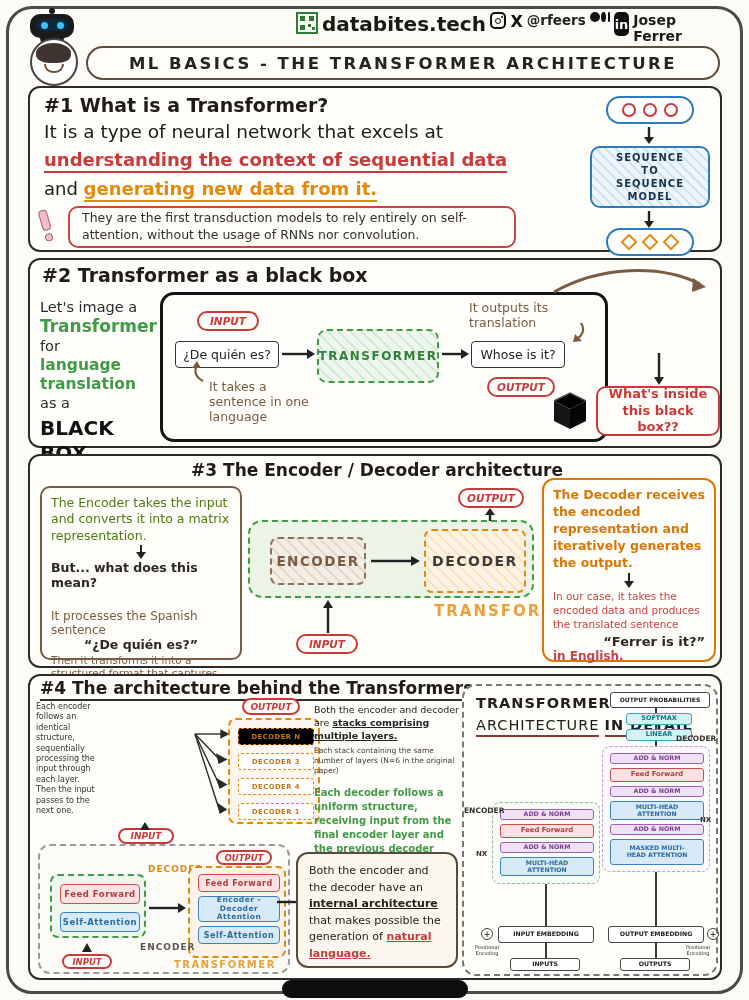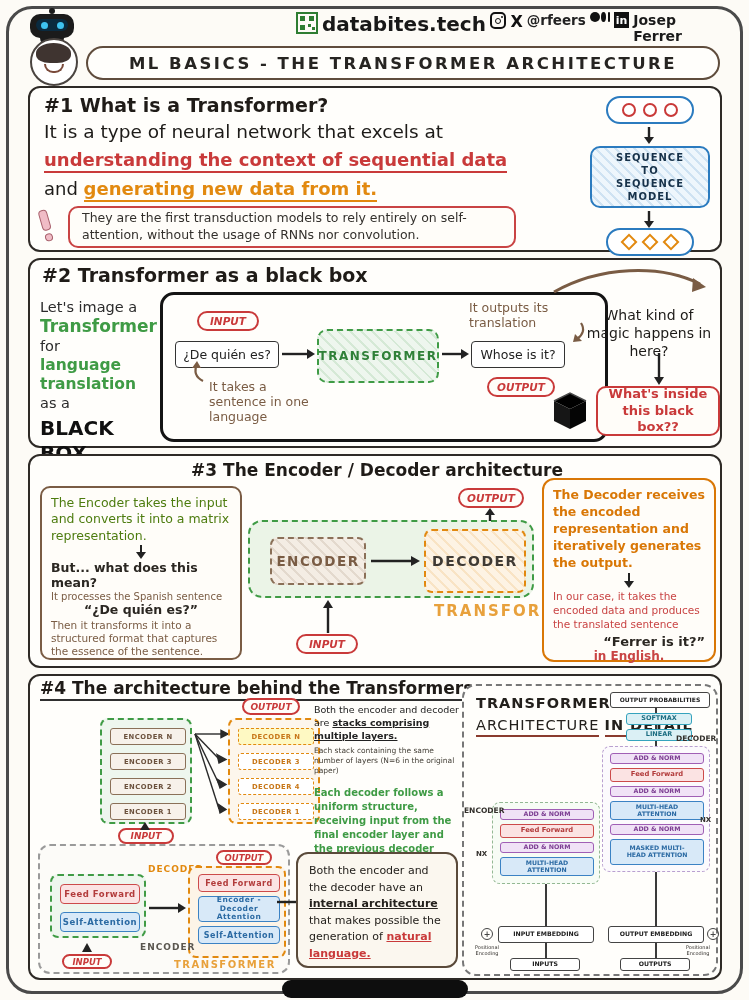--- a/index.html
+++ b/index.html
@@ -59,21 +59,21 @@
       <span style="position:absolute;left:3.5px;top:3.5px;width:6px;height:6px;border:1.8px solid #111;border-radius:50%"></span>
       <span style="position:absolute;right:1.5px;top:1.5px;width:2px;height:2px;background:#111;border-radius:50%"></span>
     </span>
     <span style="font-weight:900;font-size:16px;color:#111">X</span>
     <span style="font-size:13.5px;font-weight:bold;color:#222">@rfeers</span>
     <span style="display:inline-flex;align-items:center;gap:1.5px">
       <span style="width:10px;height:10px;background:#111;border-radius:50%"></span>
       <span style="width:5px;height:10px;background:#111;border-radius:50%"></span>
       <span style="width:2px;height:10px;background:#111;border-radius:2px"></span>
     </span>
-    <span style="display:inline-flex;width:16px;height:16px;background:#101010;border-radius:0;color:#fff;font-size:11px;font-weight:bold;align-items:center;justify-content:center">in</span>
+    <span style="display:inline-flex;width:16px;height:24px;background:#101010;border-radius:5px;color:#fff;font-size:13px;font-weight:bold;align-items:center;justify-content:center">in</span>
     <span style="font-size:14px;font-weight:bold;color:#1a1a1a">Josep Ferrer</span>
   </div>
 
   <div class="abs" style="left:86px;top:46px;width:634px;height:34px;border:2.5px solid #5f4c3c;border-radius:18px;display:flex;align-items:center;justify-content:center;background:#fffefb">
     <span style="font-size:16.5px;font-weight:bold;letter-spacing:2.5px;color:#262421">ML BASICS - THE TRANSFORMER ARCHITECTURE</span>
   </div>
   <div class="abs" style="left:30px;top:38px;width:48px;height:48px;border:2.5px solid #4a4440;border-radius:50%;background:#fff;overflow:hidden">
     <div style="position:absolute;left:4px;top:3px;width:35px;height:20px;background:#3f3430;border-radius:50% 50% 40% 40%"></div>
     <div style="position:absolute;left:12px;top:24px;width:20px;height:9px;border:2px solid #7a4a3a;border-top:none;border-radius:0 0 12px 12px"></div>
   </div>
@@ -165,21 +165,20 @@
         <path d="M16 2 C 20 8, 18 14, 12 18" stroke="#7a5c44" stroke-width="2.2" fill="none"></path>
         <polygon points="10,13 8,21 17,20" fill="#7a5c44"></polygon>
       </svg>
     </div>
 
     <svg style="left:510px;top:4px" width="180" height="36">
       <path d="M14 28 C 60 2, 120 0, 160 20" stroke="#7a5c44" stroke-width="3" fill="none"></path>
       <polygon points="153,14 166,23 152,28" fill="#7a5c44"></polygon>
     </svg>
 
-    <div class="abs" style="left:556px;top:46px;width:126px;font-size:14px;line-height:1.3;text-align:center;color:#1d1b18">What kind of magic happens in here?</div>
     <svg style="left:622px;top:92px" width="14" height="34">
       <line x1="7" y1="1" x2="7" y2="26" stroke="#222" stroke-width="2.4"></line>
         <polygon points="2,25 7,33 12,25" fill="#222"></polygon>
     </svg>
     <svg style="left:516px;top:128px" width="48" height="44" viewBox="0 0 48 44">
       <polygon points="8,13 24,5 40,13 24,21" fill="#000"></polygon>
       <polygon points="8,13 24,21 24,41 8,33" fill="#161616"></polygon>
       <polygon points="40,13 24,21 24,41 40,33" fill="#050505"></polygon>
       <polyline points="8,13 24,5 40,13" fill="none" stroke="#4a4a4a" stroke-width="1.4"></polyline>
     </svg>
@@ -191,21 +190,21 @@
   <div class="sec" style="left:28px;top:454px;width:694px;height:214px">
     <div class="abs" style="left:0;top:4px;width:694px;text-align:center;font-size:17px;font-weight:bold;color:#1f1b17">#3 The Encoder / Decoder architecture</div>
 
     <div class="abs" style="left:10px;top:30px;width:202px;height:174px;border:2.2px solid #7a5c44;border-radius:10px;background:#fffdf9;padding:7px 9px">
       <div style="font-size:12.5px;font-weight:500;line-height:1.3;color:#4d7c0f">The Encoder takes the input and converts it into a matrix representation.</div>
       <svg style="position:static;display:block;margin:1px auto" width="12" height="14">
         <line x1="6" y1="0" x2="6" y2="8" stroke="#222" stroke-width="2"></line>
           <polygon points="1,7 6,14 11,7" fill="#222"></polygon>
       </svg>
       <div style="font-size:12.5px;font-weight:bold;color:#2b2722">But... what does this mean?</div>
-      <div style="font-size:10px;margin-top:1px;color:#7a5c44">It processes the Spanish sentence</div>
+      <div style="font-size:12px;margin-top:19px;color:#7a5c44">It processes the Spanish sentence</div>
       <div style="font-size:12.5px;font-weight:bold;text-align:center;color:#2b2722">“¿De quién es?”</div>
       <div style="font-size:10.5px;line-height:1.25;margin-top:2px;color:#7a5c44">Then it transforms it into a structured format that captures the essence of the sentence.</div>
     </div>
 
     <div class="abs" style="left:218px;top:64px;width:286px;height:78px;border:2.5px dashed #3f9b45;border-radius:14px;background:#ebf4e7">
       <div class="abs cbox hatch-tan" style="left:20px;top:15px;width:96px;height:48px;border:2.5px dashed #8a7058;border-radius:8px">
         <span style="font-size:13.5px;font-weight:bold;letter-spacing:1.5px;color:#7a5c44">ENCODER</span>
       </div>
       <svg style="left:120px;top:33px" width="50" height="12">
         <line x1="1" y1="6" x2="41" y2="6" stroke="#222" stroke-width="2.6"></line>
@@ -232,59 +231,46 @@
     <div class="abs" style="left:404px;top:146px;font-size:15px;font-weight:bold;letter-spacing:2px;color:#e8a13c">TRANSFORMER</div>
 
     <div class="abs" style="left:512px;top:22px;width:174px;height:184px;border:2.5px solid #d97706;border-radius:12px;background:#fffdf9;padding:7px 9px">
       <div style="font-size:12.5px;font-weight:bold;line-height:1.35;color:#d97706">The Decoder receives the encoded representation and iteratively generates the output.</div>
       <svg style="position:static;display:block;margin:2px auto" width="12" height="15">
         <line x1="6" y1="0" x2="6" y2="9" stroke="#222" stroke-width="2"></line>
           <polygon points="1,8 6,15 11,8" fill="#222"></polygon>
       </svg>
       <div style="font-size:10.5px;line-height:1.3;color:#c94444">In our case, it takes the encoded data and produces the translated sentence</div>
       <div style="font-size:13px;font-weight:bold;text-align:right;margin-top:3px;color:#2b2722">“Ferrer is it?”</div>
-      <div style="font-size:12px;font-weight:bold;text-align:center;color:#c94444">in English.</div>
+      <div style="font-size:12px;font-weight:bold;text-align:left;color:#c94444">in English.</div>
     </div>
   </div>
 
   <div class="sec" style="left:28px;top:674px;width:694px;height:306px">
     <div class="abs" style="left:10px;top:2px">
       <span class="hd" style="font-size:17px;border-bottom:2px solid #2f2f2f;padding-bottom:1px">#4 The architecture behind the Transformers</span>
     </div>
 
-
-    <div class="abs" style="left:70px;top:42px;width:92px;height:106px;border:2px dashed #3f9b45;border-radius:8px;background:#eef6ee">
-      <div class="layerbox" style="left:8px;top:8px;width:76px;height:17px;background:#f7f1ea;border:1.4px solid #8a7058;color:#6b513d;font-size:6.8px">
-          <span>ENCODER N</span>
-        </div>
-      <div class="layerbox" style="left:8px;top:33px;width:76px;height:17px;background:#f7f1ea;border:1.4px solid #8a7058;color:#6b513d;font-size:6.8px">
-          <span>ENCODER 3</span>
-        </div>
-      <div class="layerbox" style="left:8px;top:58px;width:76px;height:17px;background:#f7f1ea;border:1.4px solid #8a7058;color:#6b513d;font-size:6.8px">
-          <span>ENCODER 2</span>
-        </div>
-      <div class="layerbox" style="left:8px;top:83px;width:76px;height:17px;background:#f7f1ea;border:1.4px solid #8a7058;color:#6b513d;font-size:6.8px">
-          <span>ENCODER 1</span>
-        </div>
-    </div>
+    <div class="abs" style="left:6px;top:26px;width:66px;font-size:8px;line-height:1.3;color:#33302c">Each encoder follows an identical structure, sequentially processing the input through each layer. Then the input passes to the next one.</div>
+
     <svg style="left:162px;top:42px" width="38" height="106">
       <g stroke="#2a2a2a" stroke-width="1.4" fill="#2a2a2a">
         <line x1="3" y1="16" x2="29" y2="16"></line>
           <polygon points="29,12.5 36,16 29,19.5"></polygon>
         <line x1="3" y1="16" x2="27" y2="41"></line>
           <polygon points="25,36.5 34,41.5 27,45"></polygon>
         <line x1="3" y1="16" x2="27" y2="66"></line>
           <polygon points="25,61 34,66.5 28,70"></polygon>
         <line x1="3" y1="16" x2="27" y2="91"></line>
           <polygon points="26,86 34,91.5 28,95"></polygon>
       </g>
     </svg>
 
     <div class="abs" style="left:198px;top:42px;width:92px;height:106px;border:2px dashed #e2890f;border-radius:8px;background:#fdf6ec">
-      <div class="layerbox" style="left:8px;top:8px;width:76px;height:17px;background:#fef9c3;border:1.4px dashed #e2890f;color:#c77617;font-size:6.8px">
+      <div class="layerbox" style="left:8px;top:8px;width:76px;height:17px;background:#000000;border:1.4px dashed #e2890f;color:#c77617;font-size:6.8px">
           <span>DECODER N</span>
         </div>
       <div class="layerbox" style="left:8px;top:33px;width:76px;height:17px;background:#fff;border:1.4px dashed #e2890f;color:#c77617;font-size:6.8px">
           <span>DECODER 3</span>
         </div>
       <div class="layerbox" style="left:8px;top:58px;width:76px;height:17px;background:#fff;border:1.4px dashed #e2890f;color:#c77617;font-size:6.8px">
           <span>DECODER 4</span>
         </div>
       <div class="layerbox" style="left:8px;top:83px;width:76px;height:17px;background:#fff;border:1.4px dashed #e2890f;color:#c77617;font-size:6.8px">
           <span>DECODER 1</span>

